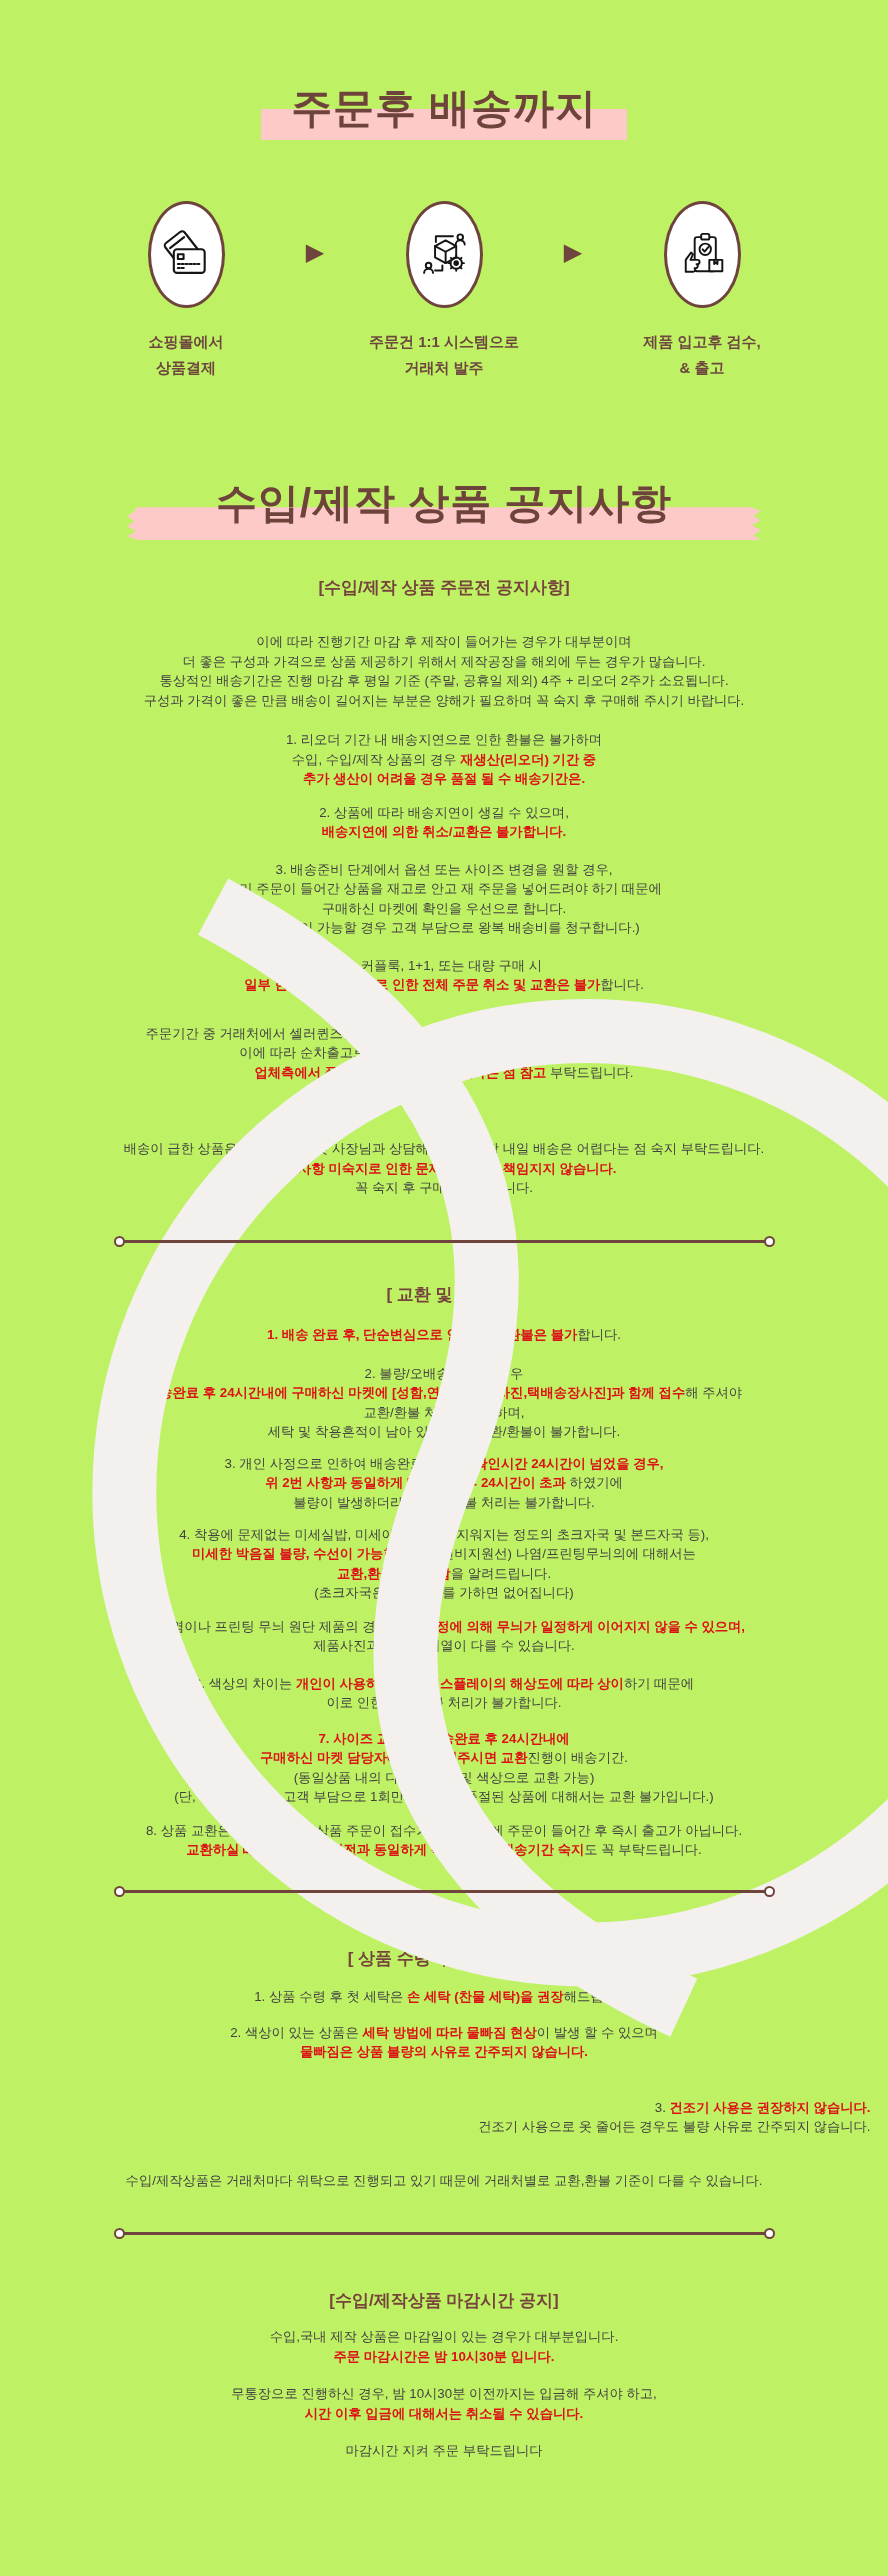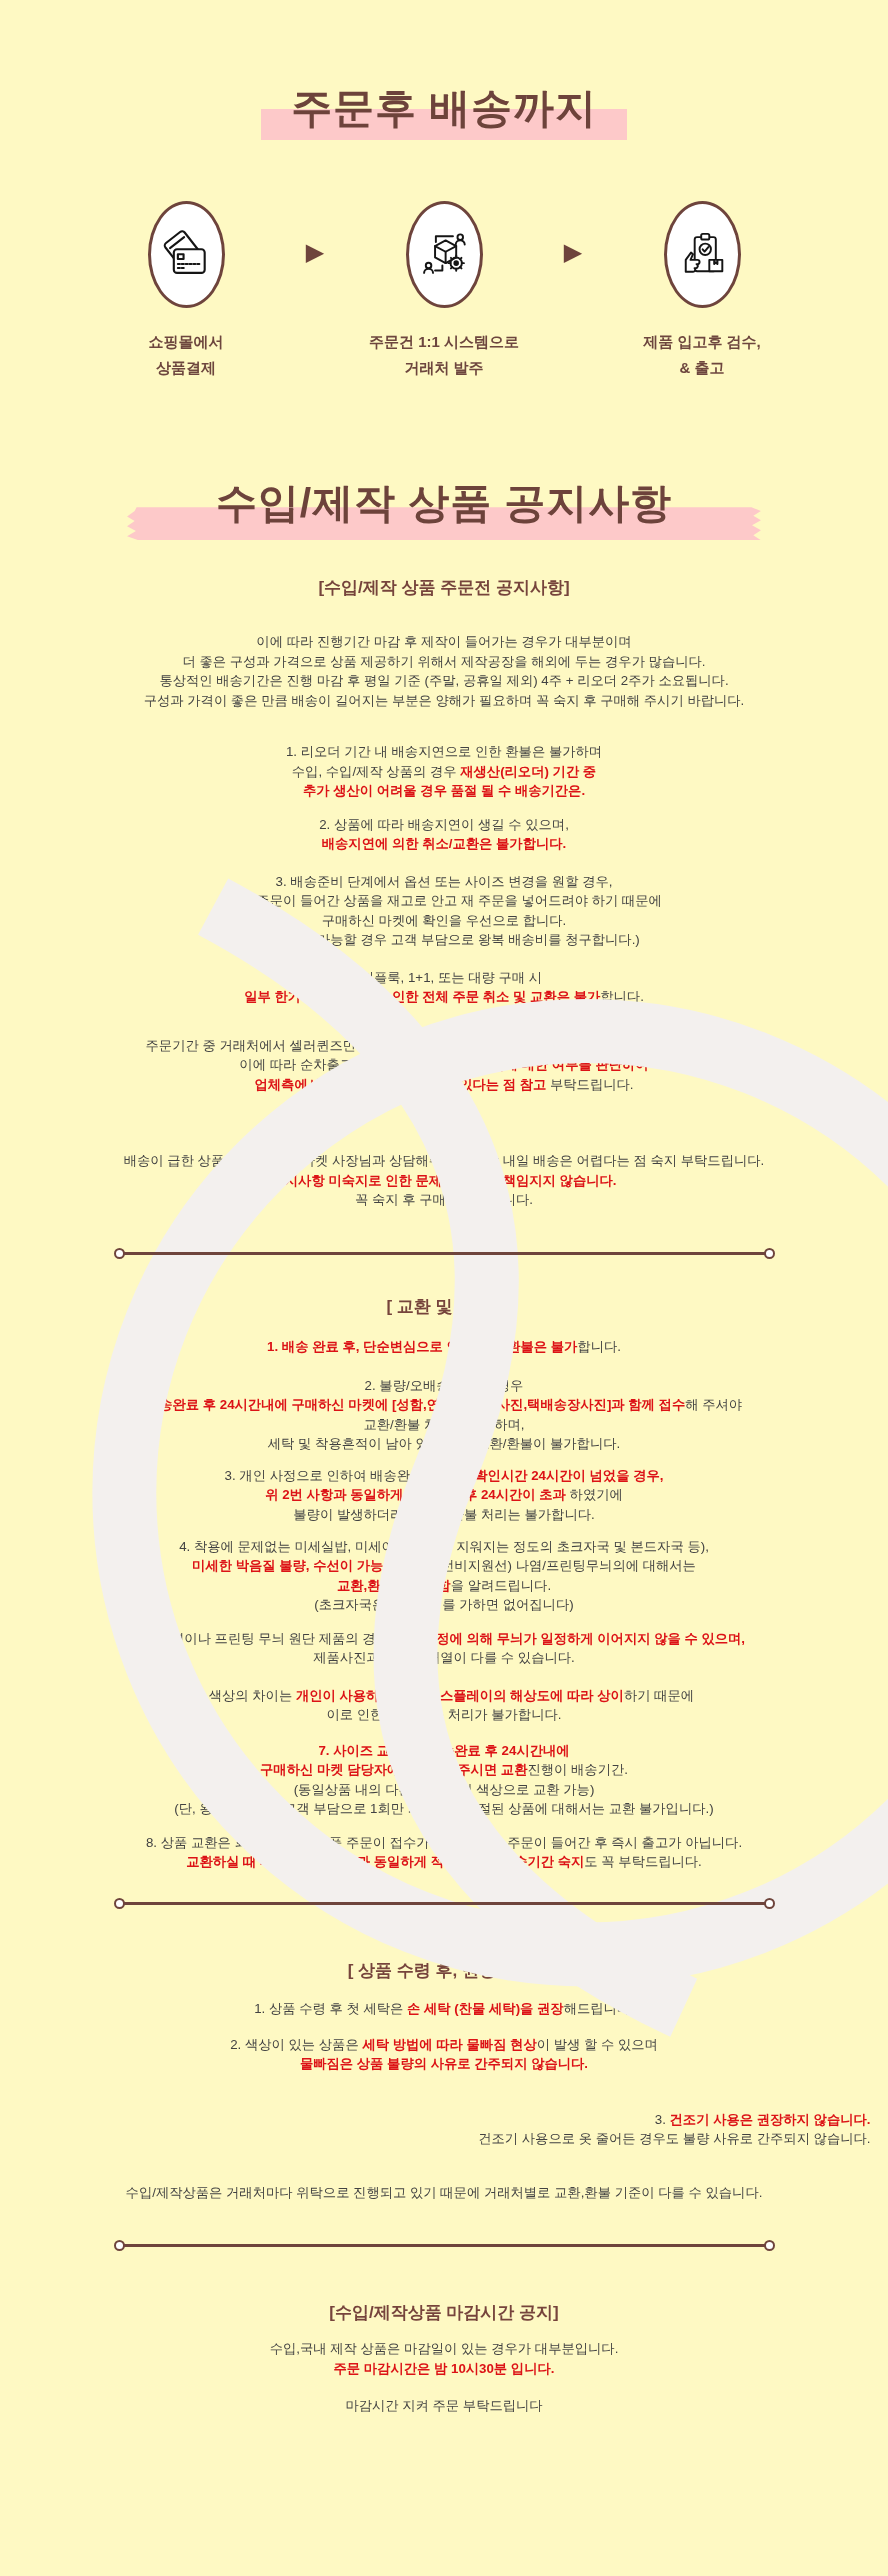--- a/index.html
+++ b/index.html
@@ -1,20 +1,20 @@
 <!DOCTYPE html>
 <html lang="ko" style="font-size:14px"><head>
 <meta charset="utf-8">
 <style>
   html,body{margin:0;padding:0;background:#fff;}
   .page{
     position:relative;
     width:888px;height:2576px;
     margin:0 auto;
-    background:#fef9c3;
+    background:#bef264;
     overflow:hidden;
     font-family:"Liberation Sans","DejaVu Sans",sans-serif;
     text-align:center;
   }
   
   .watermark{position:absolute;top:711px;left:0;width:888px;height:1599px;pointer-events:none;}
   
   .hero{margin-top:85px;position:relative;}
   .big-title{
     position:relative;display:inline-block;
@@ -173,21 +173,21 @@
   </div>
 
   <div class="notice-body">
       <div class="sec-heading" style="margin-top: 50px;">[수입/제작 상품 주문전 공지사항]</div>
       <div class="block" style="margin-top: 34px;">
         <div class="line"><span class="norm">이에 따라 진행기간 마감 후 제작이 들어가는 경우가 대부분이며</span></div>
         <div class="line"><span class="norm">더 좋은 구성과 가격으로 상품 제공하기 위해서 제작공장을 해외에 두는 경우가 많습니다.</span></div>
         <div class="line"><span class="norm">통상적인 배송기간은 진행 마감 후 평일 기준 (주말, 공휴일 제외) 4주 + 리오더 2주가 소요됩니다.</span></div>
         <div class="line"><span class="norm">구성과 가격이 좋은 만큼 배송이 길어지는 부분은 양해가 필요하며 꼭 숙지 후 구매해 주시기 바랍니다.</span></div>
       </div>
-      <div class="block" style="margin-top: 32px;">
+      <div class="block" style="margin-top: 20px;">
         <div class="line"><span class="norm">1. 리오더 기간 내 배송지연으로 인한 환불은 불가하며</span></div>
         <div class="line"><span class="norm">수입, 수입/제작 상품의 경우 </span><span class="red">재생산(리오더) 기간 중</span></div>
         <div class="line"><span class="red">추가 생산이 어려울 경우 품절 될 수 배송기간은.</span></div>
       </div>
       <div class="block" style="margin-top: 14px;">
         <div class="line"><span class="norm">2. 상품에 따라 배송지연이 생길 수 있으며,</span></div>
         <div class="line"><span class="red">배송지연에 의한 취소/교환은 불가합니다.</span></div>
       </div>
       <div class="block" style="margin-top: 18px;">
         <div class="line"><span class="norm">3. 배송준비 단계에서 옵션 또는 사이즈 변경을 원할 경우,</span></div>
@@ -274,18 +274,22 @@
       <div class="divider" style="margin-top: 37px;">
         <span class="ring left"></span>
         <span class="ring right"></span>
       </div>
       <div class="sec-heading" style="margin-top: 50px;">[수입/제작상품 마감시간 공지]</div>
       <div class="block" style="margin-top: 16px;">
         <div class="line"><span class="norm">수입,국내 제작 상품은 마감일이 있는 경우가 대부분입니다.</span></div>
         <div class="line"><span class="red">주문 마감시간은 밤 10시30분 입니다.</span></div>
       </div>
       <div class="block" style="margin-top: 18px;">
+        <div class="line"><span class="norm">무통장으로 진행하신 경우, 밤 10시30분 이전까지는 입금해 주셔야 하고,</span></div>
+        <div class="line"><span class="red">시간 이후 입금에 대해서는 취소될 수 있습니다.</span></div>
+      </div>
+      <div class="block" style="margin-top: 18px;">
         <div class="line"><span class="norm">마감시간 지켜 주문 부탁드립니다</span></div>
       </div>
     </div>
 
 </div>
 
 
 </body></html>

